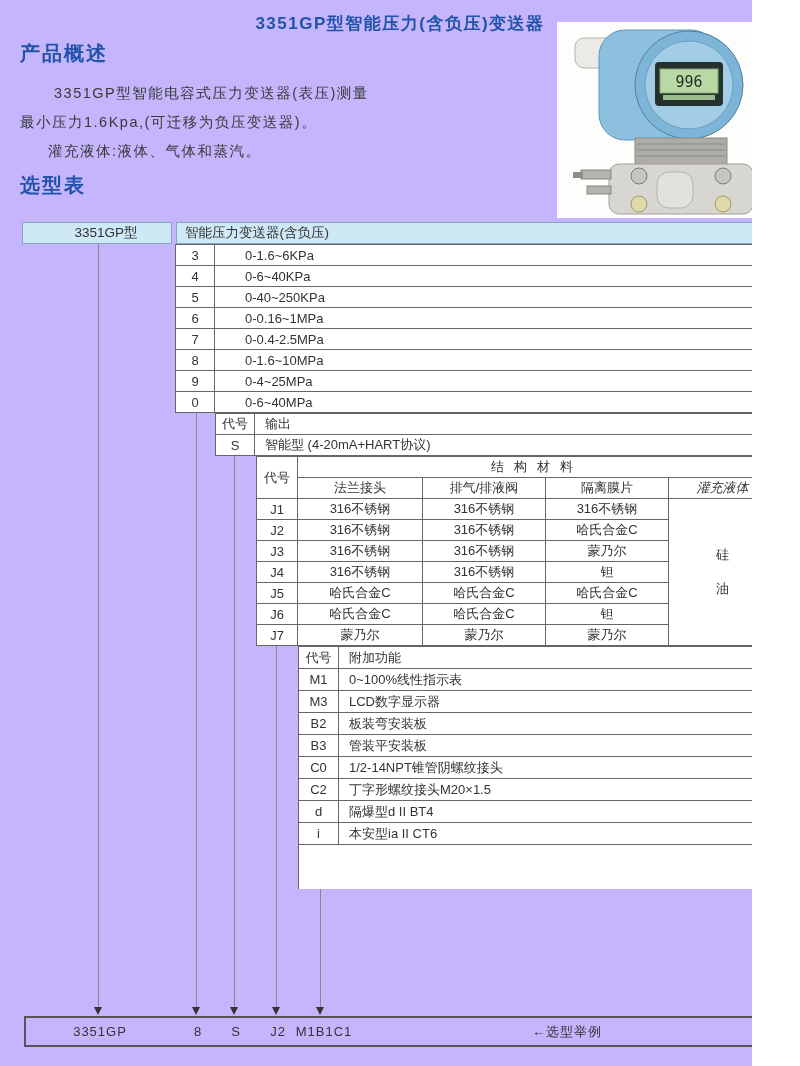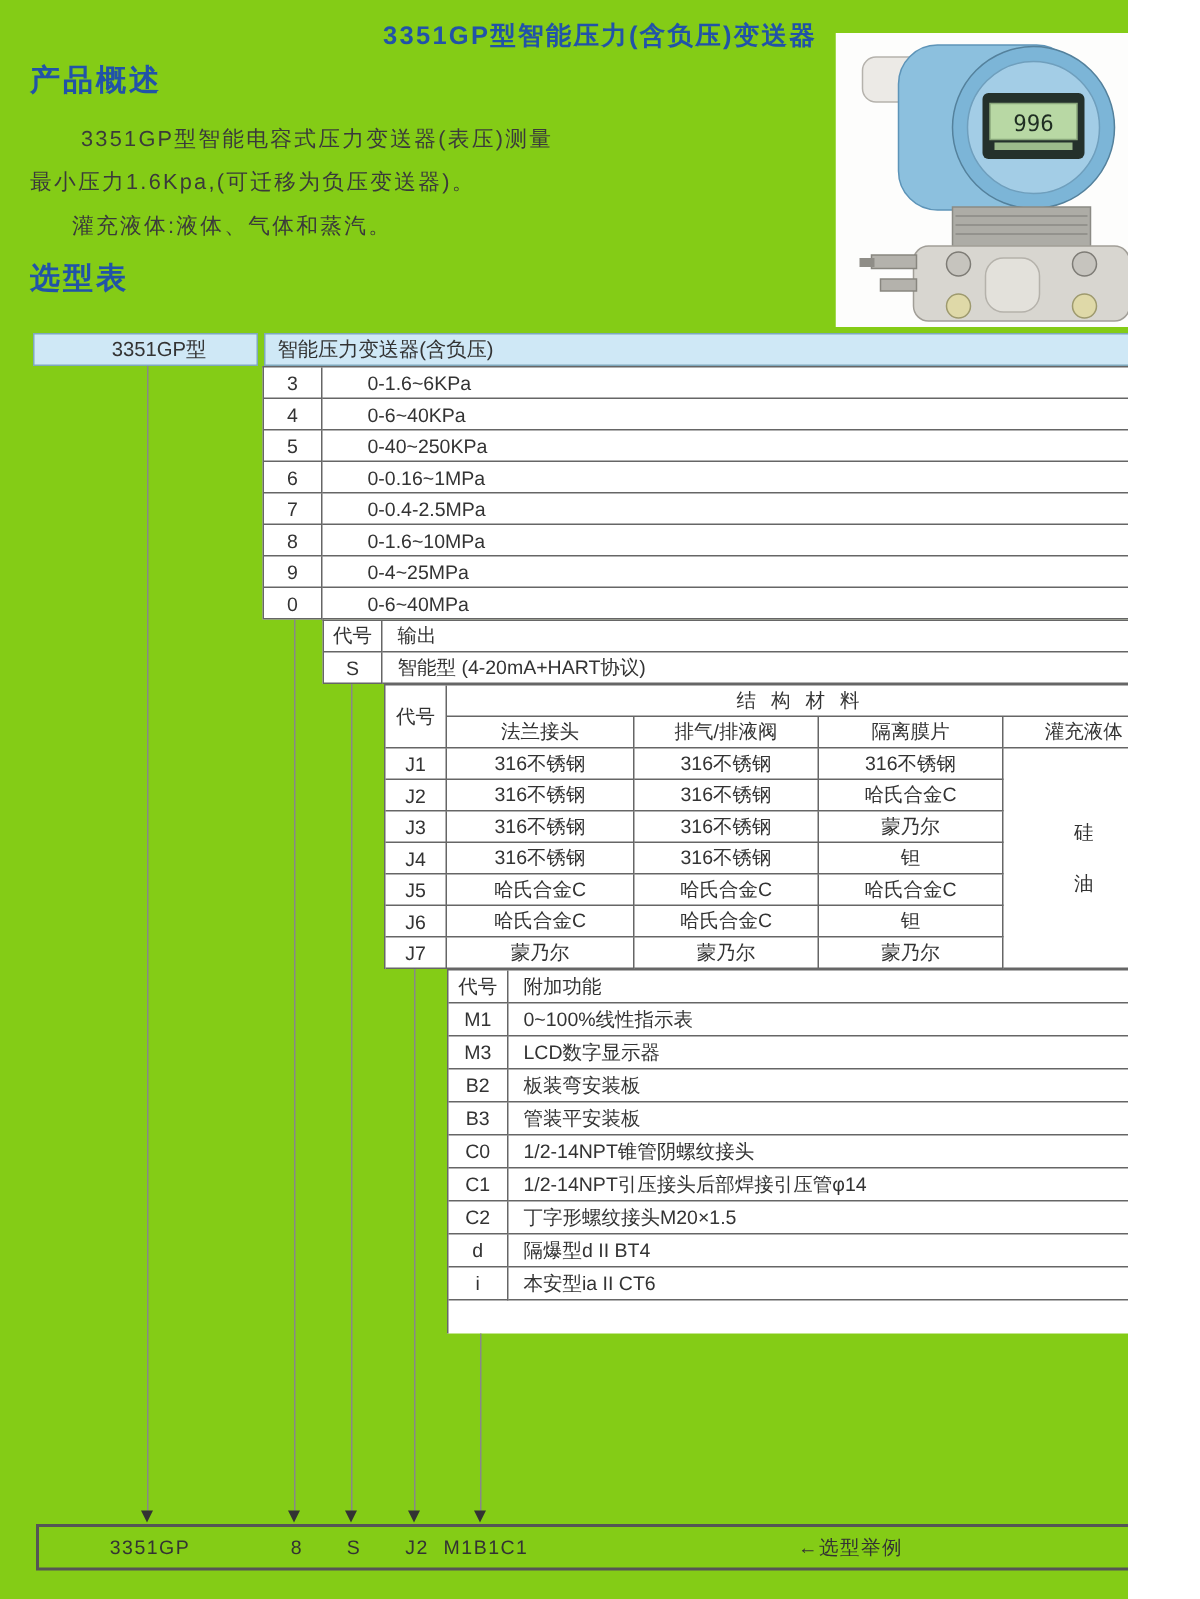--- a/index.html
+++ b/index.html
@@ -1,16 +1,16 @@
 <!DOCTYPE html>
 <html><head>
 <meta charset="utf-8">
 <style>
   html,body{margin:0;padding:0;background:#fff;}
-  .page{position:relative;width:752px;height:1066px;background:#84cc16;overflow:hidden;
+  .page{position:relative;width:752px;height:1066px;background:#c4b5fd;overflow:hidden;
         font-family:"Liberation Sans","DejaVu Sans",sans-serif;color:#333;}
   .abs{position:absolute;}
 
   .page-title{left:0;top:12px;width:800px;text-align:center;font-size:17px;font-weight:bold;
               color:#2153a8;letter-spacing:1.5px;}
   .sec-heading{left:20px;font-size:20px;font-weight:bold;color:#2153a8;letter-spacing:2px;}
   .para{left:20px;width:540px;font-size:14.5px;color:#3a3a3a;letter-spacing:1.5px;line-height:18px;}
   .indent2{padding-left:34px;}
   .indent1{padding-left:28px;}
 
@@ -40,21 +40,21 @@
   .output{left:215px;top:413px;width:562px;height:43px;}
   .materials{left:256px;top:456px;width:521px;height:190px;}
   .addons{left:298px;top:646px;width:479px;height:243px;}
 
   
   .materials .m-codehdr{left:0;top:0;width:41px;height:42px;justify-content:center;}
   .materials .m-group{left:41px;top:0;right:0;height:21px;justify-content:center;letter-spacing:10px;}
   .materials .m-s1{left:41px;top:21px;width:125px;height:21px;justify-content:center;}
   .materials .m-s2{left:166px;top:21px;width:123px;height:21px;justify-content:center;}
   .materials .m-s3{left:289px;top:21px;width:123px;height:21px;justify-content:center;}
-  .materials .m-s4{left:412px;top:21px;right:0;height:21px;justify-content:center;}
+  .materials .m-s4{left:412px;top:21px;right:0;height:21px;justify-content:center;font-style:italic;}
   .materials .m-rows{left:0;top:42px;right:0;}
   .materials .m-fill{left:412px;top:42px;right:0;height:147px;justify-content:center;}
   .vtext{width:1.3em;text-align:center;word-break:break-all;line-height:34px;font-size:13px;color:#333;}
 
   
   .leader{width:1px;background:#888;}
   .arrowhead{width:0;height:0;border-left:4px solid transparent;border-right:4px solid transparent;
              border-top:8px solid #333;}
 
   
@@ -258,24 +258,20 @@
         <div class="trow trow22">
           <div class="cell w40 c-center">B3</div>
           <div class="cell grow pad10">管装平安装板</div>
         </div>
 
         <div class="trow trow22">
           <div class="cell w40 c-center">C0</div>
           <div class="cell grow pad10">1/2-14NPT锥管阴螺纹接头</div>
         </div>
 
-        <div class="trow trow22">
-          <div class="cell w40 c-center">C1</div>
-          <div class="cell grow pad10">1/2-14NPT引压接头后部焊接引压管φ14</div>
-        </div>
 
         <div class="trow trow22">
           <div class="cell w40 c-center">C2</div>
           <div class="cell grow pad10">丁字形螺纹接头M20×1.5</div>
         </div>
 
         <div class="trow trow22">
           <div class="cell w40 c-center">d</div>
           <div class="cell grow pad10">隔爆型d II BT4</div>
         </div>

